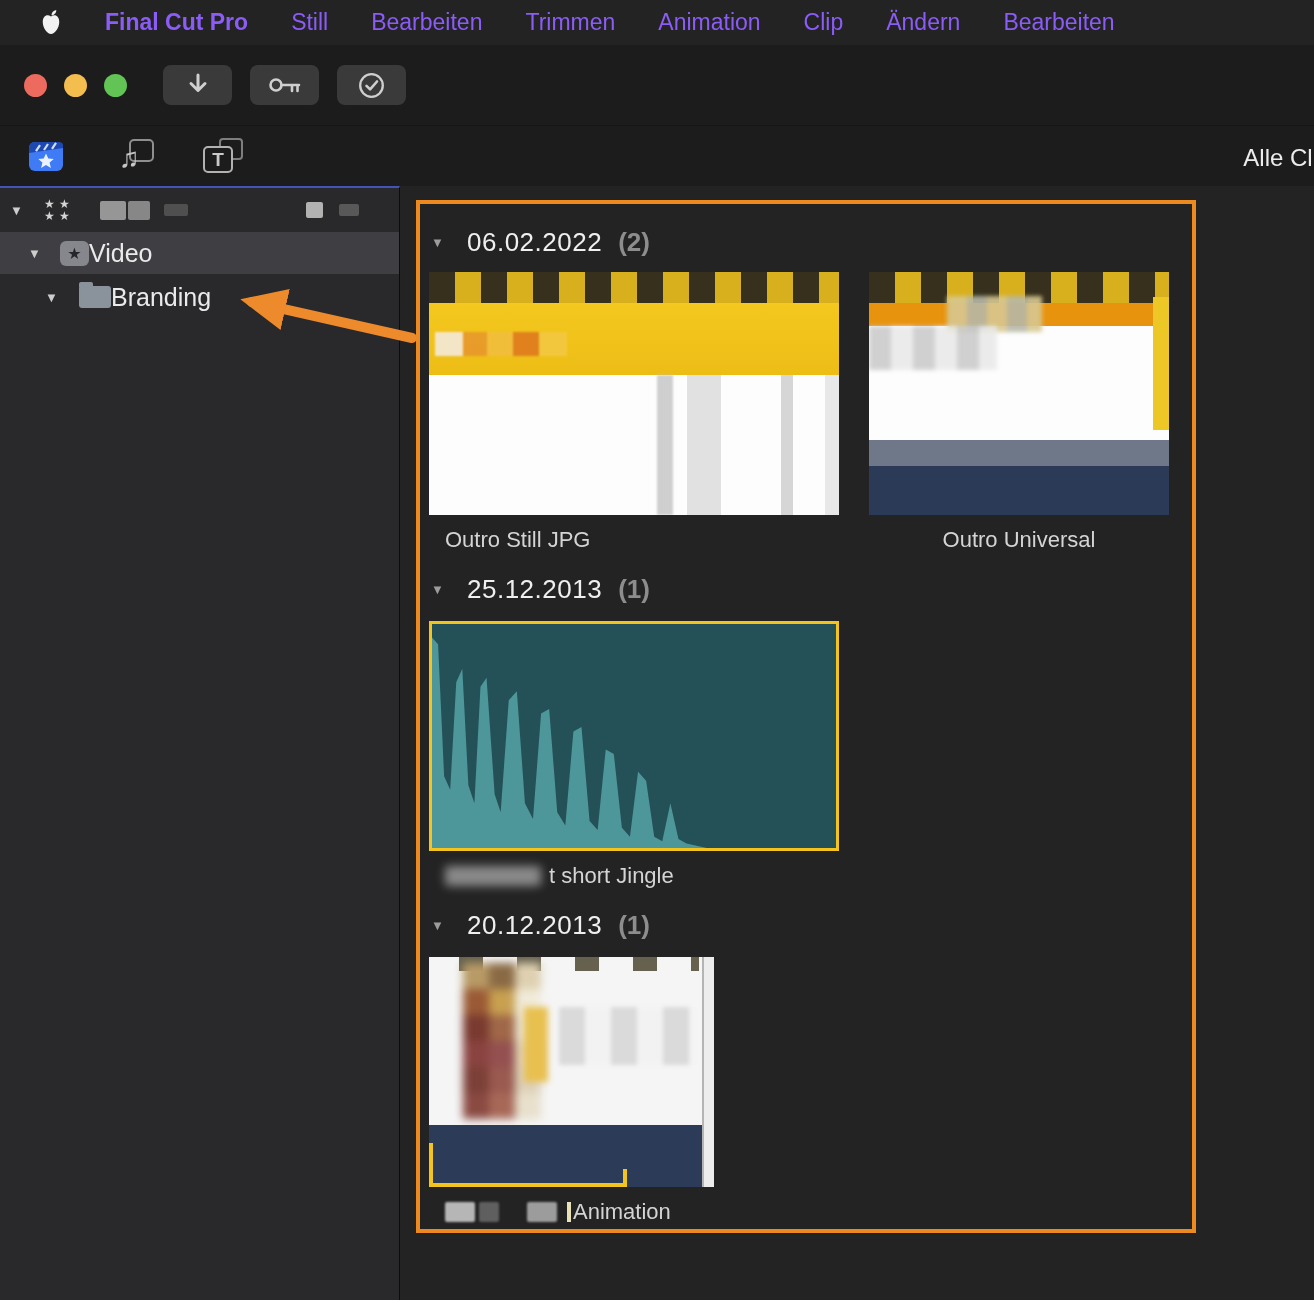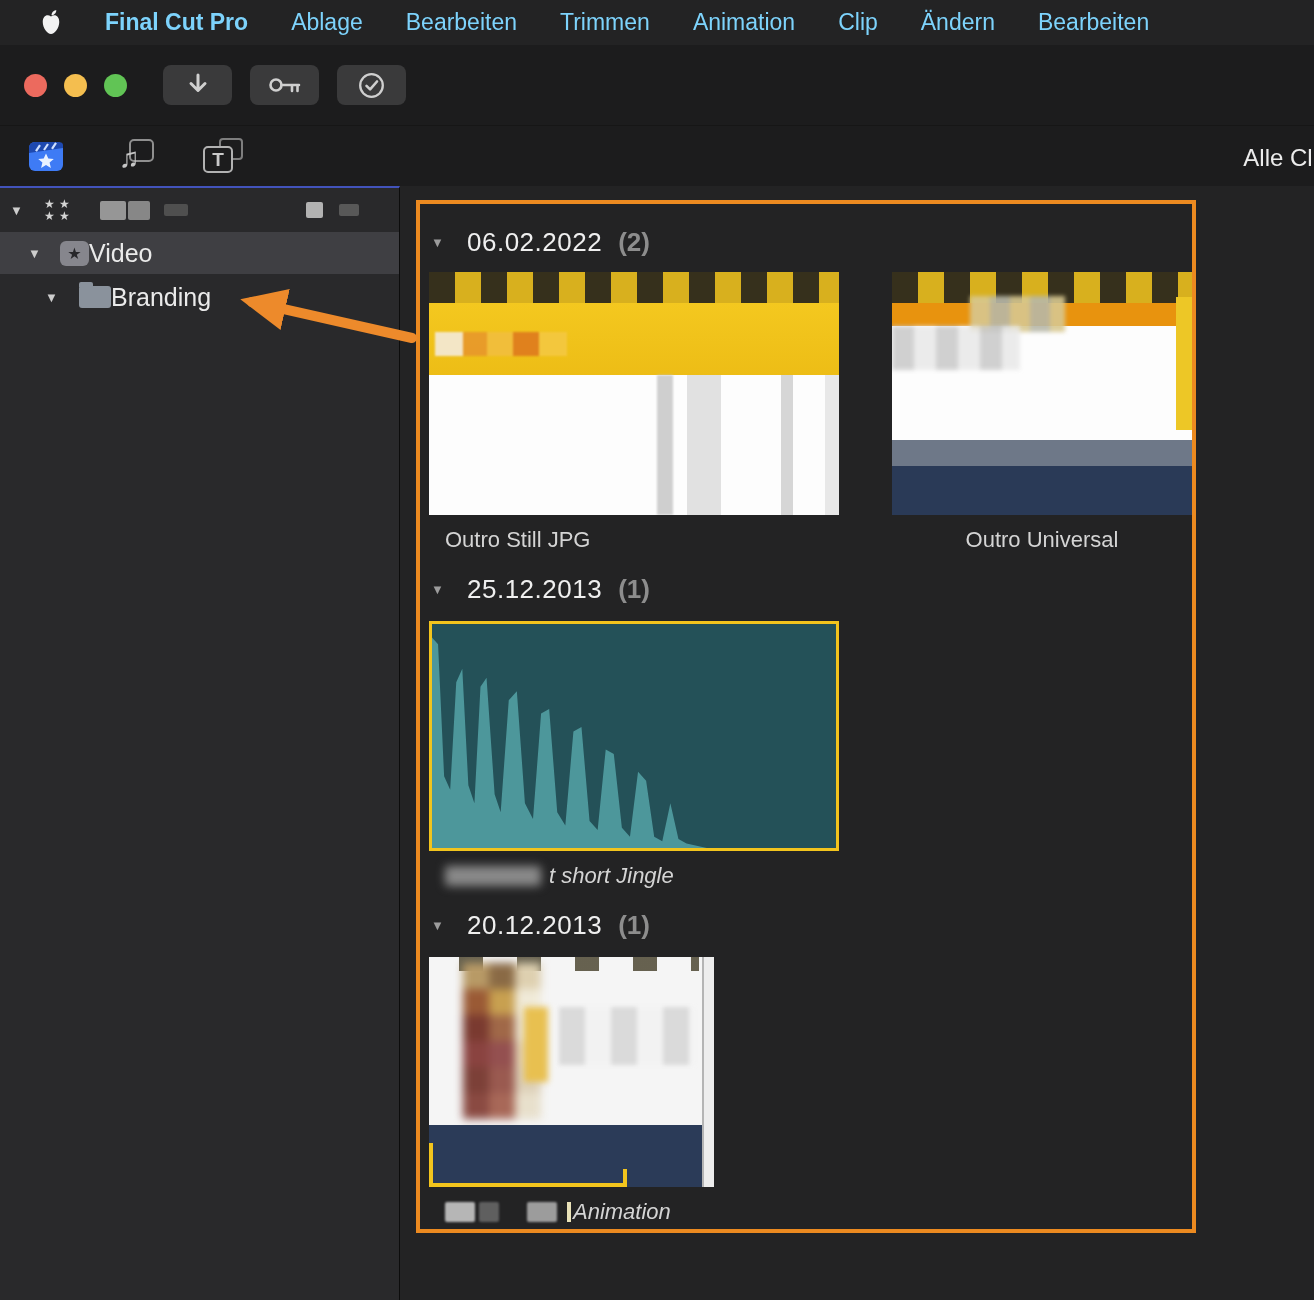--- a/index.html
+++ b/index.html
@@ -7,21 +7,21 @@
     width:1314px;height:1300px;overflow:hidden;position:relative;
     background:#232324;
     font-family:"Liberation Sans","DejaVu Sans",sans-serif;
     -webkit-font-smoothing:antialiased;
   }
   .window{position:relative;width:1314px;height:1300px;}
 
   
   .menubar{
     height:45px;display:flex;align-items:center;gap:43px;
-    padding-left:40px;color:#7dd3fc;font-size:23px;
+    padding-left:40px;color:#8b5cf6;font-size:23px;
     background:linear-gradient(90deg,#3b362d,#4640356 ),linear-gradient(90deg,#3b362d,#4b443a);
   }
   .apple{display:inline-flex;align-items:center;}
   .mi{white-space:nowrap;cursor:default;}
   .mi.app-name{font-weight:bold;}
 
   
   .titlebar{height:80px;background:#1c1c1d;display:flex;align-items:center;padding-left:24px;}
   .lights{display:flex;gap:17px;}
   .light{width:23px;height:23px;border-radius:50%;}
@@ -69,23 +69,23 @@
   .slabel{margin-left:0;}
 
   
   .browser{flex:1;background:#232324;position:relative;}
   .frame{position:absolute;left:16px;top:14px;width:780px;height:1033px;border:4px solid #ec8a20;box-sizing:border-box;padding:14px 0 0 9px;overflow:hidden;}
   .ghead{display:flex;align-items:center;font-size:26px;color:#efefef;margin:8px 0 0 2px;height:32px;}
   .ghead .gtri{font-size:13px;color:#9c9c9c;width:36px;cursor:pointer;}
   .ghead .date{font-weight:400;letter-spacing:.5px;}
   .ghead .count{color:#8d8d8d;margin-left:16px;font-weight:600;}
   .ghead.mt{margin-top:20px;}
-  .cliprow{display:flex;gap:30px;margin-top:14px;justify-content:space-between;}
+  .cliprow{display:flex;gap:30px;margin-top:14px;}
   .clip{cursor:pointer;}
-  .clip.solo{margin-top:16px;font-style:italic;}
+  .clip.solo{margin-top:16px;}
   .thumb{position:relative;overflow:hidden;}
   .thumb>div{position:absolute;}
   .caption{margin-top:12px;font-size:22px;color:#d4d4d4;white-space:nowrap;}
   .c1,.c3,.c4{margin-left:16px;}
   .c2{width:300px;text-align:center;margin-left:0;}
 
   
   .t1{width:410px;height:243px;background:#fdfdfd;}
   .strip{top:0;left:0;right:0;height:31px;background-color:#d8b01e;
     background-image:repeating-linear-gradient(90deg,#36301c 0 26px,rgba(0,0,0,0) 26px 52px);}
@@ -150,21 +150,21 @@
 <div class="window">
 
   <header class="menubar">
     <span class="apple">
       <svg width="22" height="27" viewBox="0 0 24 29">
         <path d="M12 8 C8 5 3 7 3 14 C3 21 8 27 12 27 C16 27 21 21 21 14 C21 7 16 5 12 8 Z" fill="#f2f2f2"></path>
         <path d="M12.5 6.5 C12.5 3 15.5 1 17.8 1 C17.8 4.2 15 6.5 12.5 6.5 Z" fill="#f2f2f2"></path>
       </svg>
     </span>
     <span class="mi app-name">Final Cut Pro</span>
-    <span class="mi">Ablage</span>
+    <span class="mi">Still</span>
     <span class="mi">Bearbeiten</span>
     <span class="mi">Trimmen</span>
     <span class="mi">Animation</span>
     <span class="mi">Clip</span>
     <span class="mi">Ändern</span>
     <span class="mi">Bearbeiten</span>
   </header>
 
   <div class="titlebar">
     <div class="lights">

